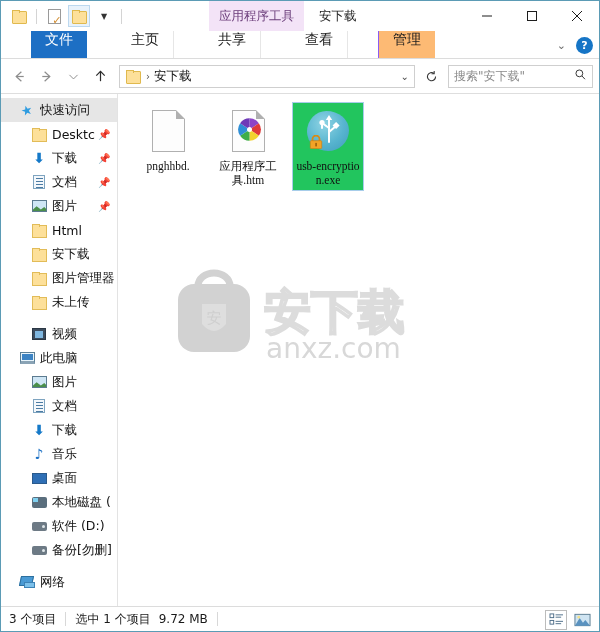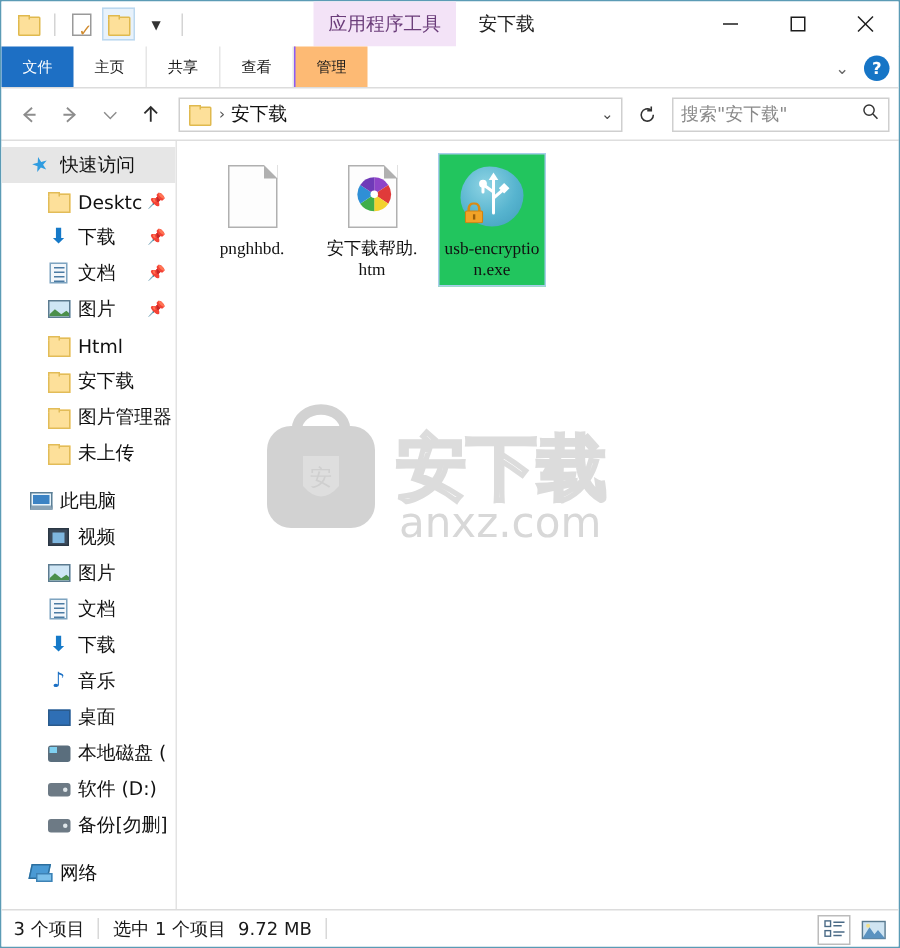--- a/index.html
+++ b/index.html
@@ -79,23 +79,24 @@
   
   .ribbonbar {
     height: 28px; flex: 0 0 28px;
     background: #ffffff;
     display: flex; align-items: stretch;
     border-bottom: 1px solid #dcdcdc;
     position: relative;
   }
   .rtab {
     padding: 0 14px;
-    display: flex; align-items: center;
-    font-size: 10px; color: #1c1c1c;
+    display: flex; 
+    font-size: 14px; color: #1c1c1c;
     border-right: 1px solid #e6e6e6;
+    margin-left: 30px;
   }
   .rtab.file { background: #1d6fc4; color: #fff; border-right: none; }
   .rtab.manage { background: #fdba74; border-right: none; border-left: 1px solid #8b5cf6;}
   .ribbon-right {
     position: absolute; right: 6px; top: 0; height: 28px;
     display: flex; align-items: center; gap: 10px;
   }
   .chev { color: #6a6a6a; font-size: 11px; }
   .help-ico {
     width: 17px; height: 17px; border-radius: 50%;
@@ -534,31 +535,31 @@
       </div>
       <div class="sb-row lvl1">
         <span class="sb-ico">
             <span class="ic-folder"></span>
           </span>
         <span class="sb-label">未上传</span>
       </div>
 
       <div class="sb-spacer"></div>
 
+      <div class="sb-row lvl1">
+        <span class="sb-ico">
+            <span class="ic-vid"></span>
+          </span>
+        <span class="sb-label">视频</span>
+      </div>
       <div class="sb-row lvl0">
         <span class="sb-ico">
             <span class="ic-pc"></span>
           </span>
         <span class="sb-label">此电脑</span>
-      </div>
-      <div class="sb-row lvl1">
-        <span class="sb-ico">
-            <span class="ic-vid"></span>
-          </span>
-        <span class="sb-label">视频</span>
       </div>
       <div class="sb-row lvl1">
         <span class="sb-ico">
             <span class="ic-pic"></span>
           </span>
         <span class="sb-label">图片</span>
       </div>
       <div class="sb-row lvl1">
         <span class="sb-ico">
             <span class="ic-doc"></span>
@@ -643,21 +644,21 @@
                   <path d="M0 0 L15 -10 A18 18 0 0 1 15 10 Z" fill="#e03a3a"></path>
                   <path d="M0 0 L15 10 A18 18 0 0 1 0 18 Z" fill="#f2d22e"></path>
                   <path d="M0 0 L0 18 A18 18 0 0 1 -15 10 Z" fill="#3fae4a"></path>
                   <path d="M0 0 L-15 10 A18 18 0 0 1 -15 -10 Z" fill="#2f8fd6"></path>
                   <path d="M0 0 L-15 -10 A18 18 0 0 1 0 -18 Z" fill="#6f3ab8"></path>
                   <circle cx="0" cy="0" r="4" fill="#ffffff"></circle>
                 </g>
               </svg>
             </div>
           </div>
-          <div class="tile-label">安下载帮助.htm</div>
+          <div class="tile-label">应用程序工具.htm</div>
         </div>
 
         <div class="tile selected">
           <div class="tile-ico">
             <div class="usb-blob">
               <svg width="42" height="40" viewBox="0 0 42 40" style="position:absolute;left:0;top:0;">
                 <g stroke="#ffffff" stroke-width="2" fill="none" stroke-linecap="round">
                   <line x1="22" y1="7" x2="22" y2="31"></line>
                   <path d="M22 17 L15 12 L15 17"></path>
                   <path d="M22 21 L29 15"></path>

